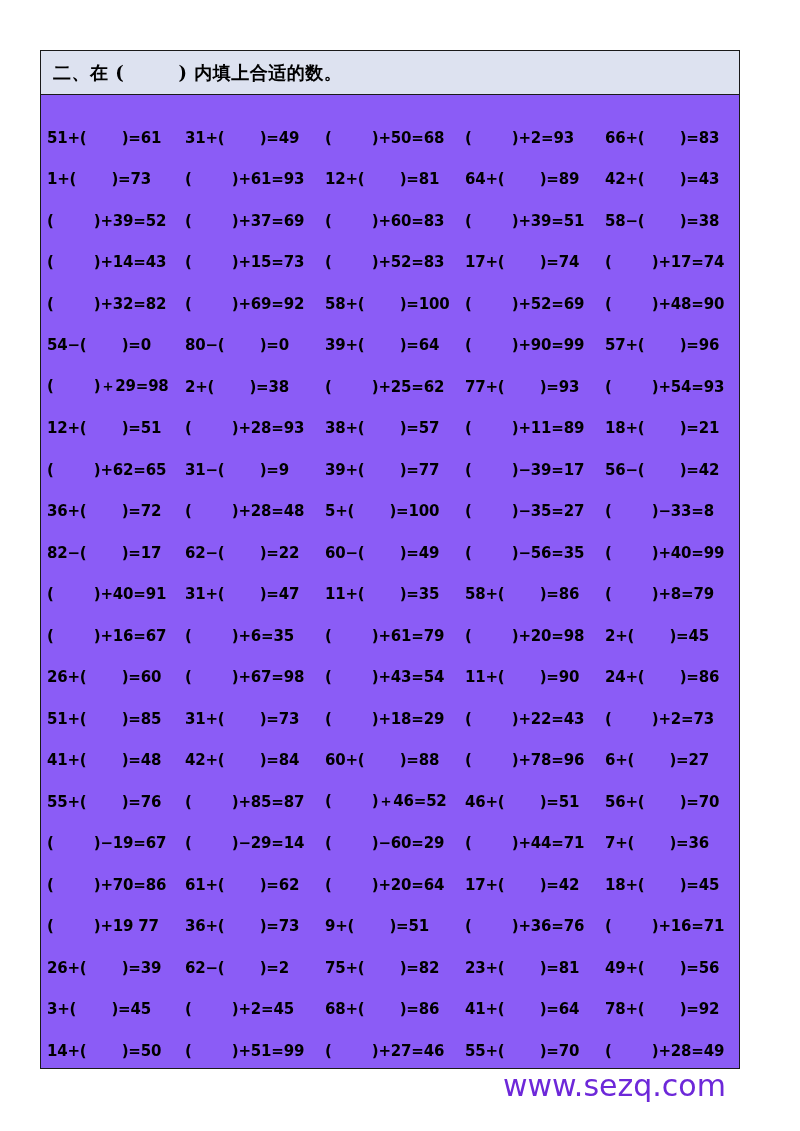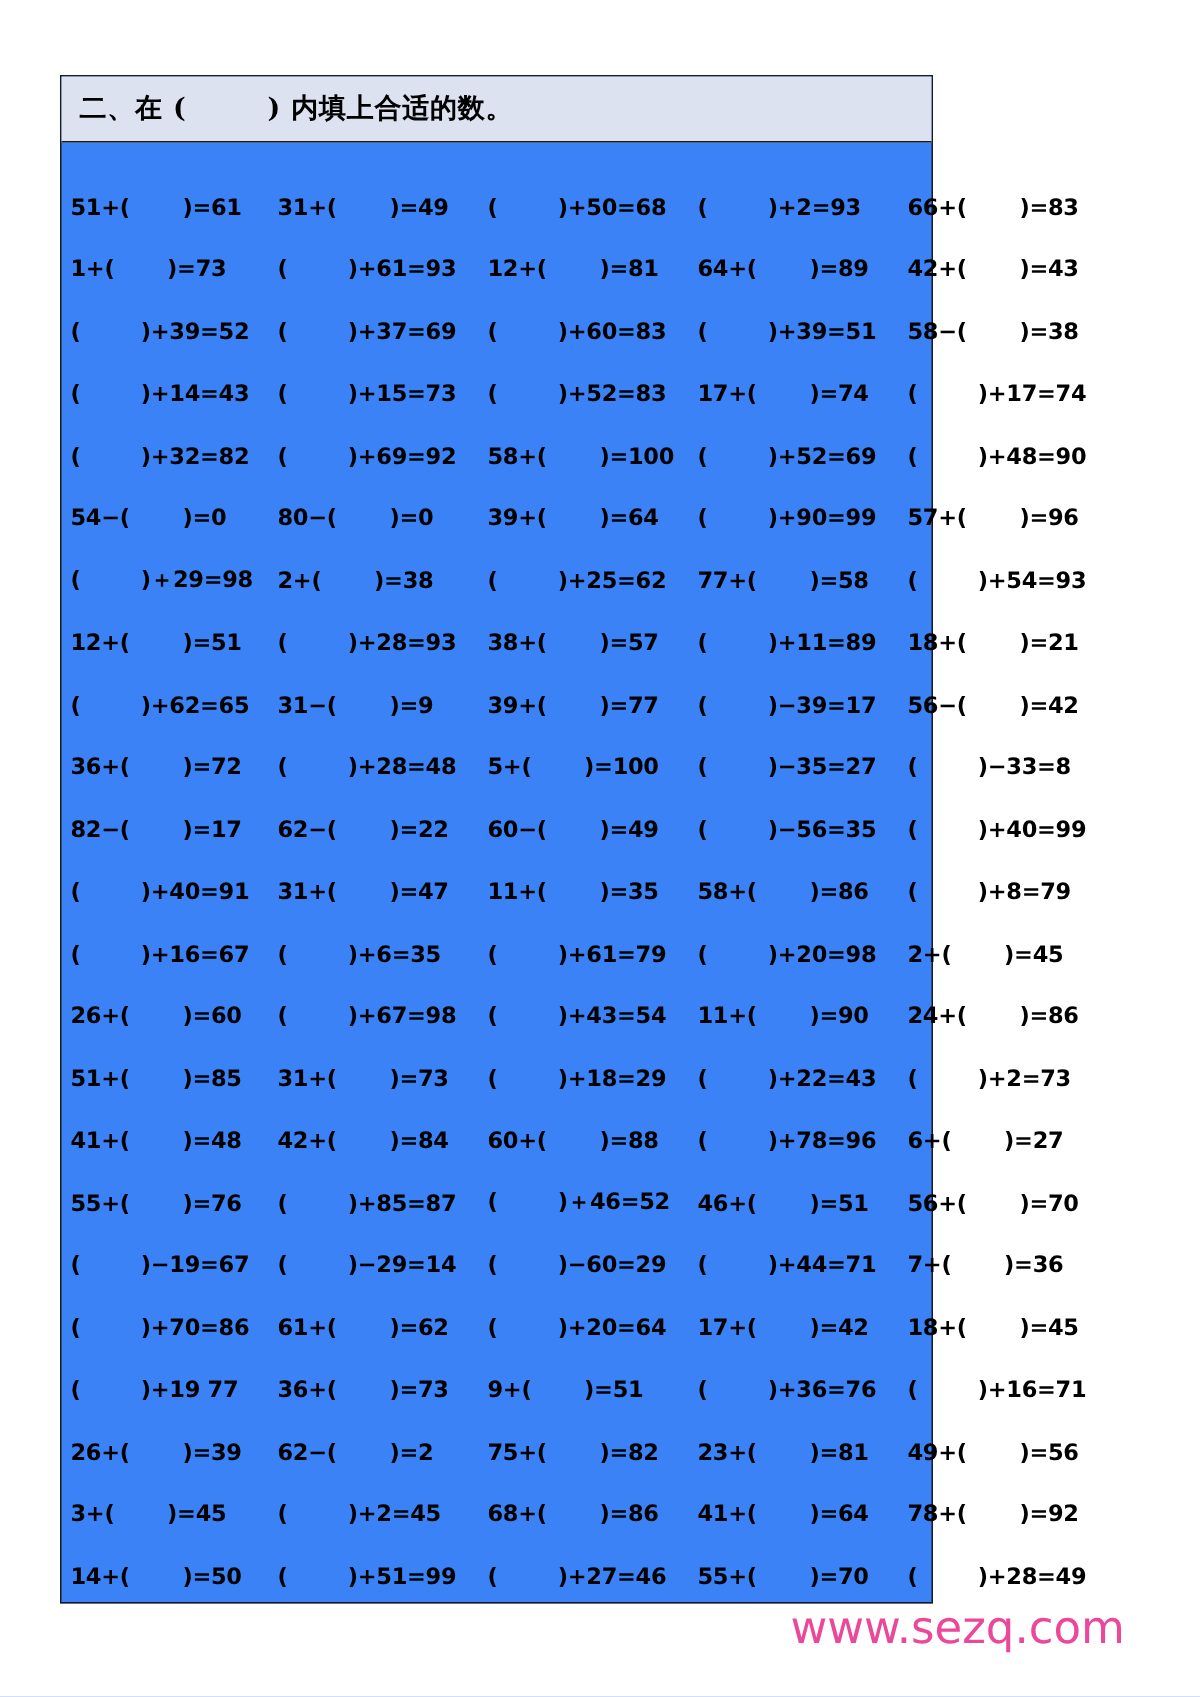--- a/index.html
+++ b/index.html
@@ -12,24 +12,24 @@
     height: 1131px;
     position: relative;
     font-family: "Liberation Sans", sans-serif;
     overflow: hidden;
   }
 
   #worksheet {
     position: absolute;
     left: 40px;
     top: 50px;
-    width: 582px;
+    width: 700px;
     border: 1.5px solid #1a1a1a;
     box-sizing: border-box;
-    background: #3b82f6;
+    background: #8b5cf6;
   }
 
   #section-header {
     background: #dde2f0;
     border-bottom: 1.5px solid #1a1a1a;
     box-sizing: border-box;
     height: 44px;
     line-height: 44px;
     padding: 0 0 0 12px;
     font-family: "DejaVu Serif", "Liberation Serif", serif;
@@ -66,25 +66,24 @@
   .problem-row > .problem-cell:first-child {
     padding-left: 6px;
   }
 
   #watermark {
     position: absolute;
     left: 503px;
     top: 1068px;
     font-family: "DejaVu Sans", "Liberation Sans", sans-serif;
     font-size: 30px;
-    color: #ec4899;
+    color: #6d28d9;
     letter-spacing: 0px;
     white-space: pre;
     user-select: none;
-    margin-left: 24px;
   }
 </style>
 </head>
 <body>
 
 <div id="worksheet">
   <div id="section-header">二、在 (        ) 内填上合适的数。</div>
   <div id="problem-grid">
       <div class="problem-row">
         <div class="problem-cell">51+(       )=61</div>
@@ -125,21 +124,21 @@
         <div class="problem-cell">54−(       )=0</div>
         <div class="problem-cell">80−(       )=0</div>
         <div class="problem-cell">39+(       )=64</div>
         <div class="problem-cell">(        )+90=99</div>
         <div class="problem-cell">57+(       )=96</div>
       </div>
       <div class="problem-row">
         <div class="problem-cell">(        )＋29=98</div>
         <div class="problem-cell">2+(       )=38</div>
         <div class="problem-cell">(        )+25=62</div>
-        <div class="problem-cell">77+(       )=58</div>
+        <div class="problem-cell">77+(       )=93</div>
         <div class="problem-cell">(        )+54=93</div>
       </div>
       <div class="problem-row">
         <div class="problem-cell">12+(       )=51</div>
         <div class="problem-cell">(        )+28=93</div>
         <div class="problem-cell">38+(       )=57</div>
         <div class="problem-cell">(        )+11=89</div>
         <div class="problem-cell">18+(       )=21</div>
       </div>
       <div class="problem-row">

